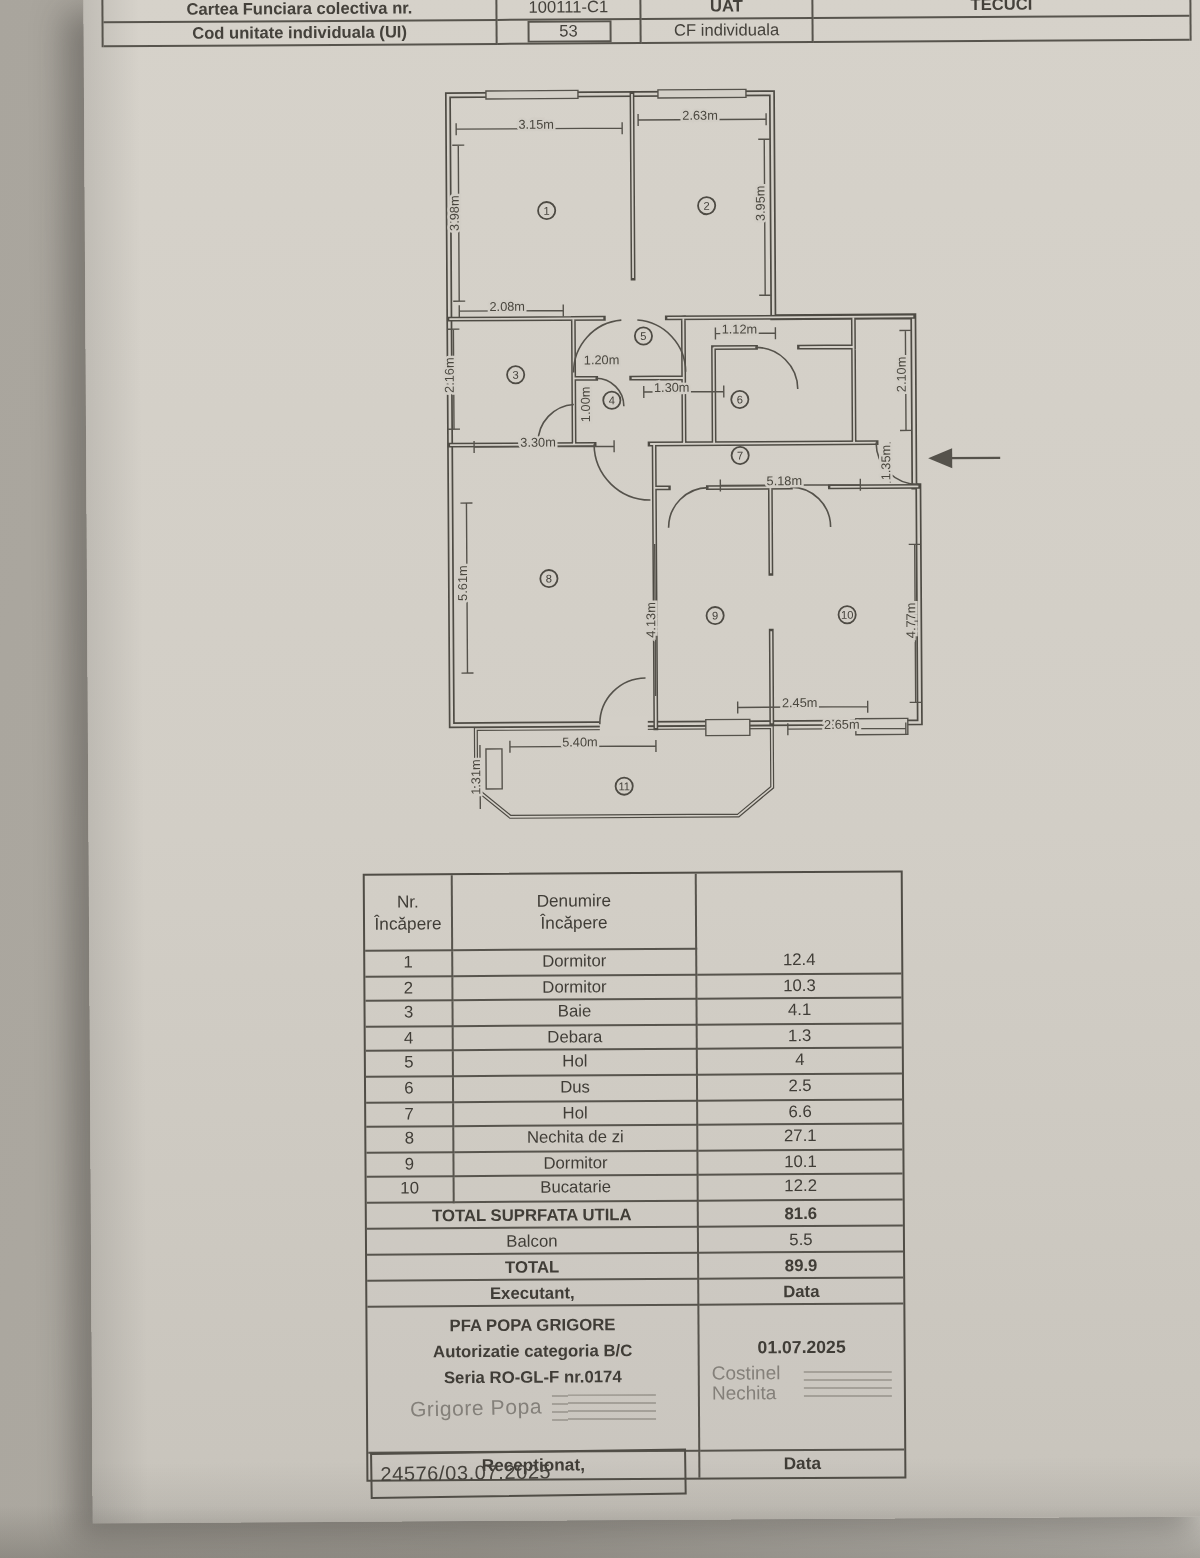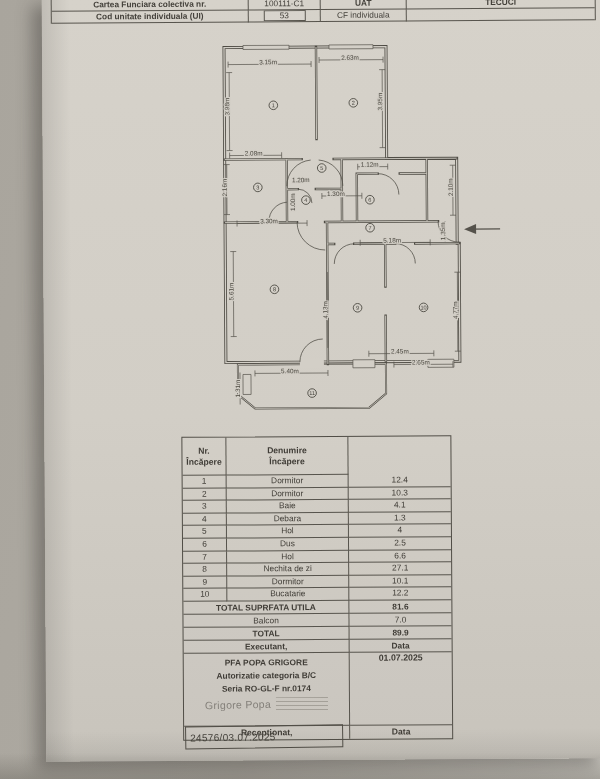--- a/index.html
+++ b/index.html
@@ -44,36 +44,36 @@
   .room-num{font-size:5.6px;fill:#45423c;text-anchor:middle;font-family:"Liberation Sans",sans-serif;}
 
   
   .tbl{position:absolute;left:137px;top:440px;width:268px;border:1.3px solid #504d46;
     color:#403d37;background:rgba(255,255,255,.03);}
   .trow{display:grid;grid-template-columns:44px 122px 1fr;}
   .cell{border-right:1px solid #57544d;border-bottom:1px solid #57544d;
     text-align:center;overflow:hidden;}
   .cell.last{border-right:none;}
   .c12{grid-column:1/3;}
-  .thead .cell{height:37px;font-size:8.6px;font-weight:700;white-space:pre-line;
+  .thead .cell{height:37px;font-size:8.6px;font-weight:400;white-space:pre-line;
     display:flex;align-items:center;justify-content:center;line-height:11px;}
   .drow .cell{height:11.6px;line-height:11.6px;font-size:8.4px;}
   .srow .cell{height:12px;line-height:12px;font-size:8.4px;font-weight:700;}
   .xrow .cell{height:72px;border-bottom:1px solid #57544d;}
   .lastrow .cell{height:13px;line-height:13px;font-size:8.6px;font-weight:700;border-bottom:none;}
   .xcell{position:relative;font-size:8.4px;}
   .xl{font-weight:700;margin-top:4px;}
   .xl+.xl{margin-top:3px;}
   .sigwrap{display:flex;align-items:center;justify-content:center;gap:4px;margin-top:4px;}
   .sig{color:#84807a;font-size:10.5px;letter-spacing:.3px;transform:rotate(-1deg);}
   .sig2{color:#84807a;font-size:9.5px;width:42px;line-height:10px;text-align:left;}
   .tinyblock{width:52px;height:15px;opacity:.75;
     background:repeating-linear-gradient(180deg,#97938b 0 1px,transparent 1px 4px);}
   .tinyblock.small{width:44px;height:14px;}
-  .xdate{font-weight:700;font-size:8.8px;}
+  .xdate{font-weight:700;margin-top:16px;font-size:8.8px;}
 
   
   .stamp{position:absolute;left:139px;top:729px;width:152px;height:21px;
     border:1.2px solid #504d46;transform:rotate(-0.5deg);
     font-size:10px;color:#45423c;line-height:21px;padding-left:4px;letter-spacing:.3px;}
 </style>
 </head>
 <body>
 
 <div class="photo">
@@ -290,21 +290,21 @@
           <div class="cell">Bucatarie</div>
           <div class="cell last">12.2</div>
         </div>
         </div>
       <div class="trow srow">
         <div class="cell c12">TOTAL SUPRFATA UTILA</div>
         <div class="cell last">81.6</div>
       </div>
       <div class="trow srow">
         <div class="cell c12" style="font-weight:400">Balcon</div>
-        <div class="cell last" style="font-weight:400">7.0</div>
+        <div class="cell last" style="font-weight:400">5.5</div>
       </div>
       <div class="trow srow">
         <div class="cell c12">TOTAL</div>
         <div class="cell last">89.9</div>
       </div>
       <div class="trow srow">
         <div class="cell c12">Executant,</div>
         <div class="cell last">Data</div>
       </div>
       <div class="trow xrow">
@@ -312,20 +312,24 @@
           <div class="xl">PFA POPA GRIGORE</div>
           <div class="xl">Autorizatie categoria B/C</div>
           <div class="xl">Seria RO-GL-F nr.0174</div>
           <div class="sigwrap">
             <span class="sig">Grigore Popa</span>
             <span class="tinyblock"></span>
           </div>
         </div>
         <div class="cell last xcell">
           <div class="xdate">01.07.2025</div>
+          <div class="sigwrap">
+            <span class="sig2">Costinel Nechita</span>
+            <span class="tinyblock small"></span>
+          </div>
         </div>
       </div>
       <div class="trow lastrow">
         <div class="cell c12">Receptionat,</div>
         <div class="cell last">Data</div>
       </div>
     </div>
 
     <div class="stamp">24576/03.07.2025</div>
 

